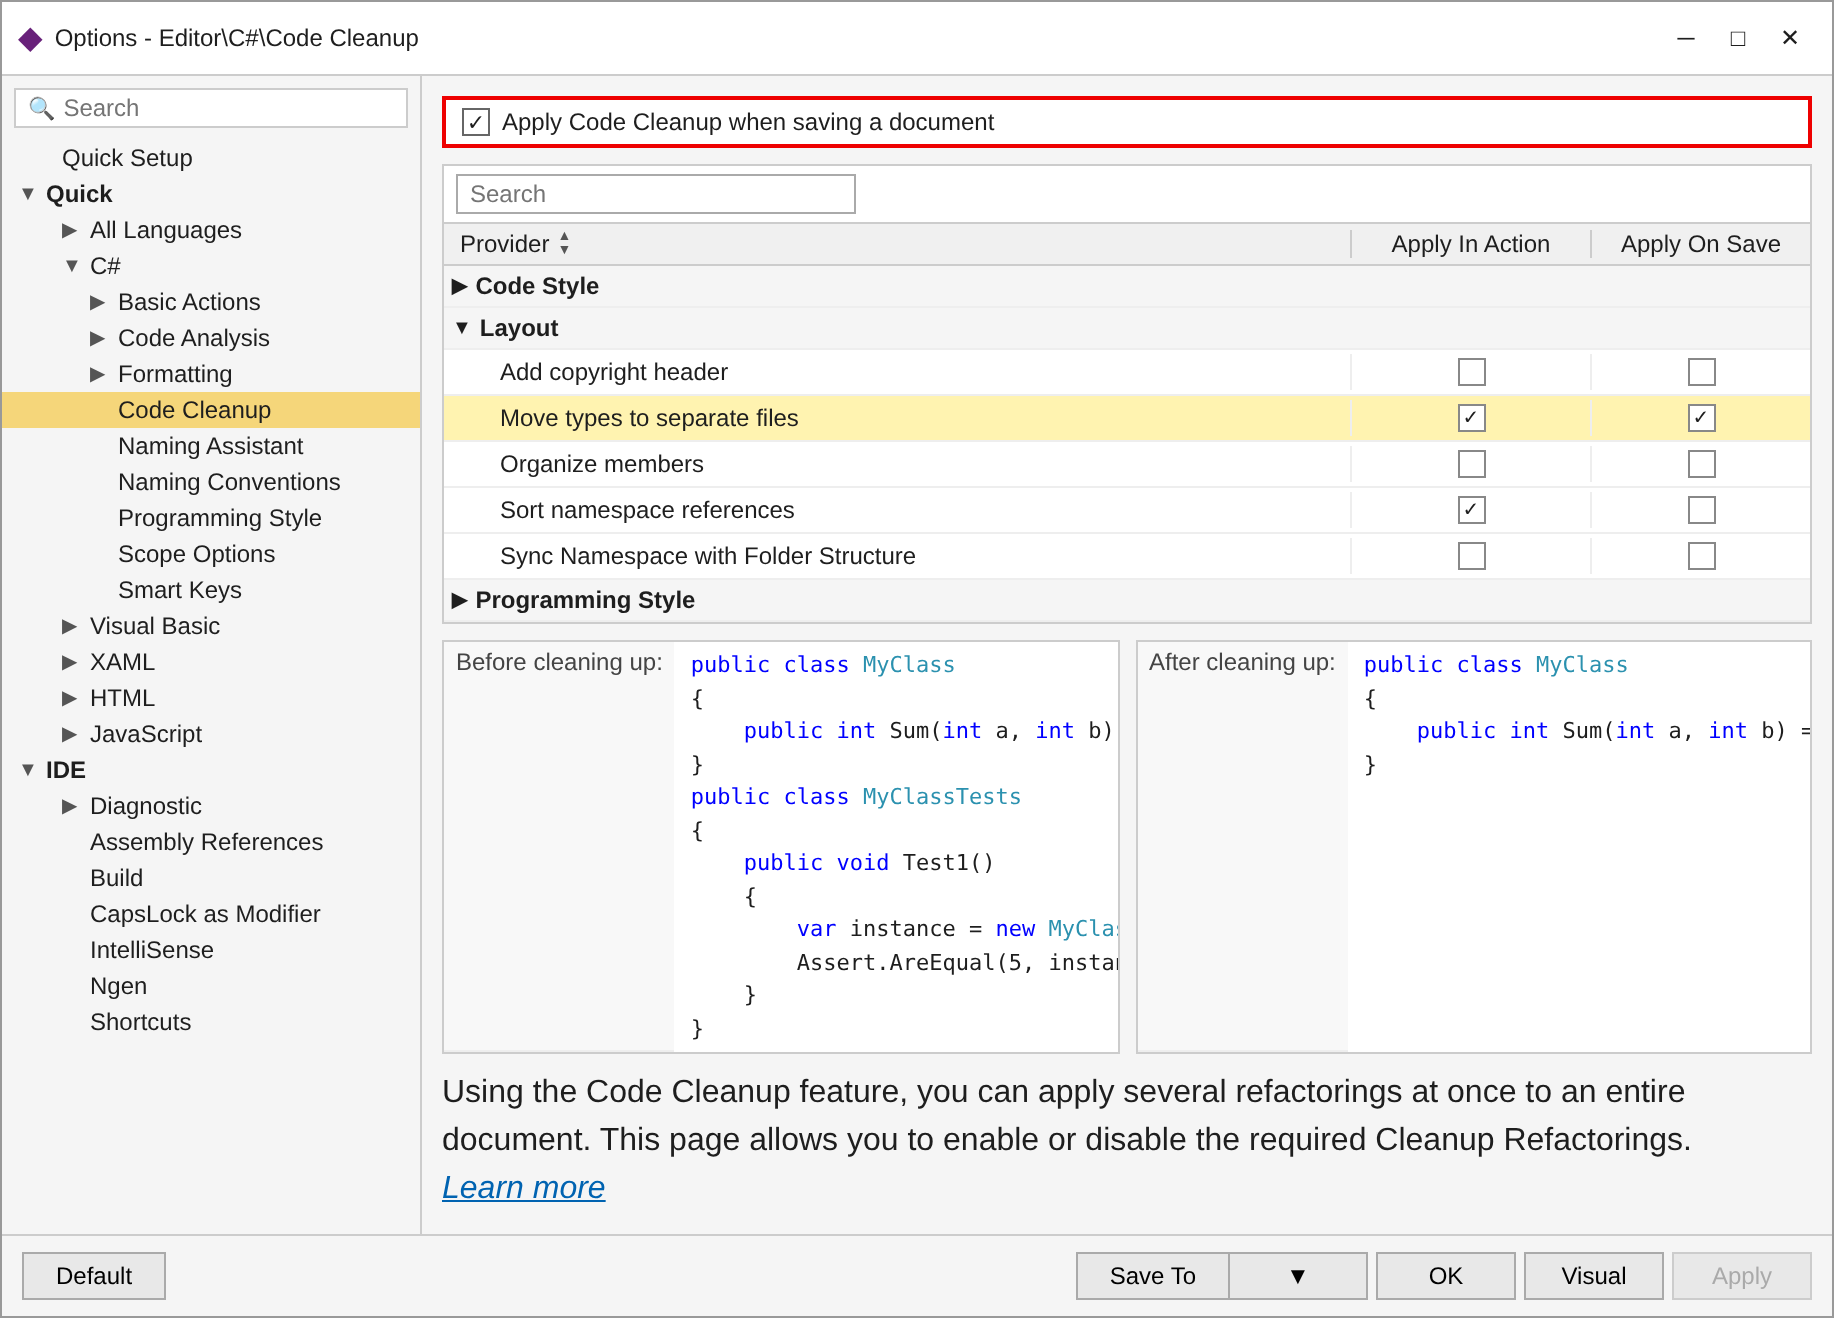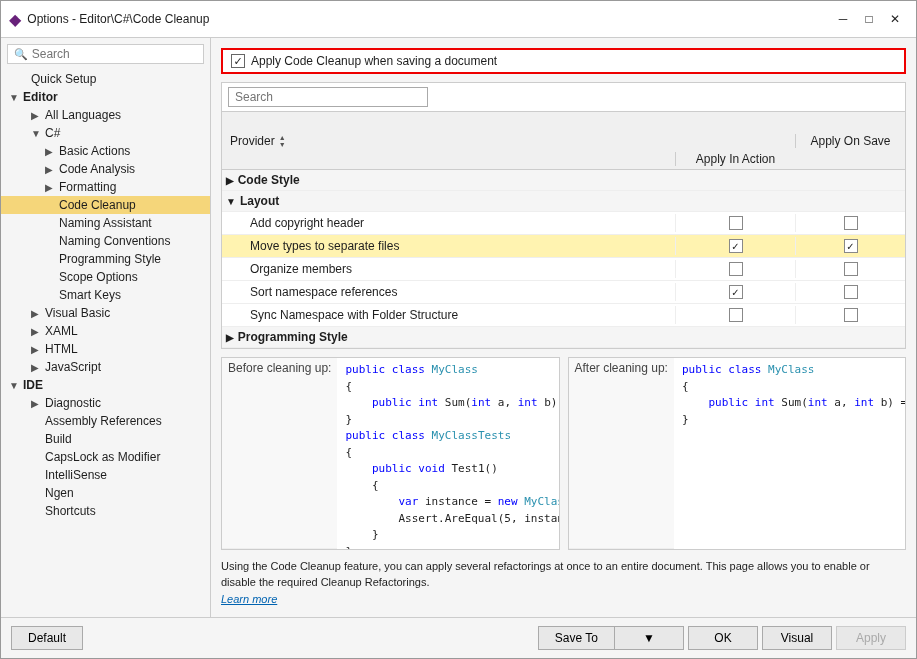--- a/index.html
+++ b/index.html
@@ -38,21 +38,21 @@
 
     .apply-checkbox-row { border: 2px solid #e00; padding: 4px 8px; display: flex; align-items: center; gap: 6px; background: #fff; }
     .checkbox-mark { width: 14px; height: 14px; border: 1px solid #666; display: flex; align-items: center; justify-content: center; background: #fff; font-size: 11px; color: #1e1e1e; flex-shrink: 0; }
 
     .provider-section { flex: 0 0 auto; border: 1px solid #ccc; background: #fff; display: flex; flex-direction: column; overflow: hidden; max-height: 290px; }
     .provider-search { padding: 4px 6px; border-bottom: 1px solid #ccc; }
     .provider-search input { width: 200px; border: 1px solid #aaa; padding: 2px 6px; font-size: 12px; outline: none; }
 
     .provider-header { display: flex; align-items: center; background: #f0f0f0; border-bottom: 1px solid #ccc; padding: 3px 0; font-size: 12px; }
     .provider-header .col-provider { flex: 1; padding-left: 8px; display: flex; gap: 4px; cursor: pointer; }
-    .provider-header .col-action { width: 120px; text-align: center; border-left: 1px solid #ccc; padding: 0 4px; margin-top: 37px; }
+    .provider-header .col-action { width: 120px; text-align: center; border-left: 1px solid #ccc; padding: 0 4px; }
     .provider-header .col-save { width: 110px; text-align: center; border-left: 1px solid #ccc; padding: 0 4px; }
     .sort-arrows { display: flex; flex-direction: column; font-size: 7px; line-height: 1; color: #555; }
 
     .provider-body { overflow-y: auto; flex: 1; }
     .provider-row { display: flex; align-items: center; border-bottom: 1px solid #eee; }
     .provider-row.group-header { background: #f5f5f5; font-weight: 600; padding: 3px 4px; cursor: pointer; }
     .provider-row.group-header .arrow { margin-right: 4px; font-size: 10px; }
     .provider-row.item { padding: 2px 0; }
     .provider-row.item.highlighted { background: #fff3b0; }
     .provider-row.item .col-label { flex: 1; padding-left: 28px; }
@@ -66,21 +66,21 @@
     .code-panel { flex: 1; display: flex; flex-direction: row; border: 1px solid #ccc; background: #fff; overflow: hidden; }
     .code-label { padding: 3px 6px; font-size: 12px; color: #444; border-bottom: 1px solid #eee; background: #f8f8f8; }
     .code-body { flex: 1; overflow: auto; padding: 4px 8px; font-family: 'Consolas', monospace; font-size: 11px; line-height: 1.5; white-space: pre; }
     .code-scrollbar { height: 12px; background: #f0f0f0; border-top: 1px solid #ccc; position: relative; }
     .code-scroll-thumb { height: 100%; width: 80px; background: #c0c0c0; position: absolute; }
 
     .kw-blue { color: #0000ff; }
     .kw-cyan { color: #2b91af; }
 
     
-    .desc-section { font-size: 11px; color: #1e1e1e; line-height: 1.5; flex-shrink: 0; }
+    .desc-section { font-size: 16px; color: #1e1e1e; line-height: 1.5; flex-shrink: 0; }
     .learn-link { color: #0063b1; cursor: pointer; text-decoration: underline; font-style: italic; }
 
     
     .bottom-bar { display: flex; justify-content: space-between; align-items: center; padding: 8px 10px; border-top: 1px solid #ccc; background: #f5f5f5; }
     .btn { border: 1px solid #aaa; background: #e8e8e8; padding: 4px 16px; font-size: 12px; cursor: pointer; min-width: 70px; display: flex; align-items: center; justify-content: center; gap: 4px; }
     .btn-group { display: flex; gap: 4px; }
     .btn-split { display: flex; }
     .btn-split .main { border-right: none; border-radius: 0; }
     .btn-split .arrow-btn { border-left: 1px solid #888; padding: 4px 6px; background: #e8e8e8; border: 1px solid #aaa; cursor: pointer; display: flex; align-items: center; }
     .btn-disabled { color: #aaa; border-color: #ccc; cursor: default; }
@@ -118,21 +118,21 @@
       </div>
       <div class="tree">
 
         <div class="tree-item level1">
           <span class="arrow"></span>
           <span>Quick Setup</span>
         </div>
 
         <div class="tree-item level0">
           <span class="arrow expanded">▼ </span>
-          <span>Editor</span>
+          <span>Quick</span>
         </div>
 
         <div class="tree-item level2">
           <span class="arrow">▶ </span>
           <span>All Languages</span>
         </div>
 
         <div class="tree-item level2">
           <span class="arrow expanded">▼ </span>
           <span>C#</span>

